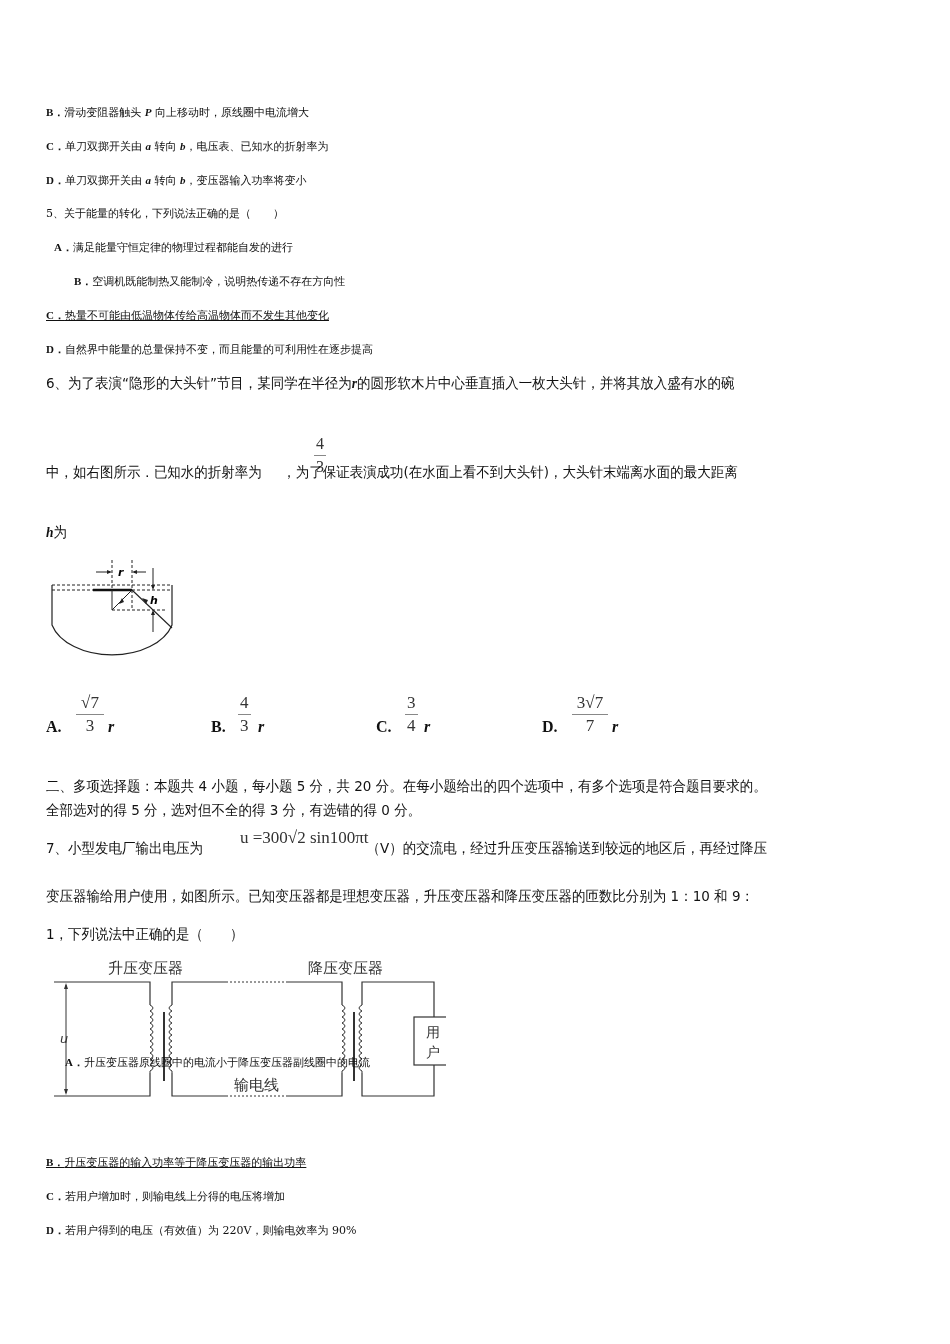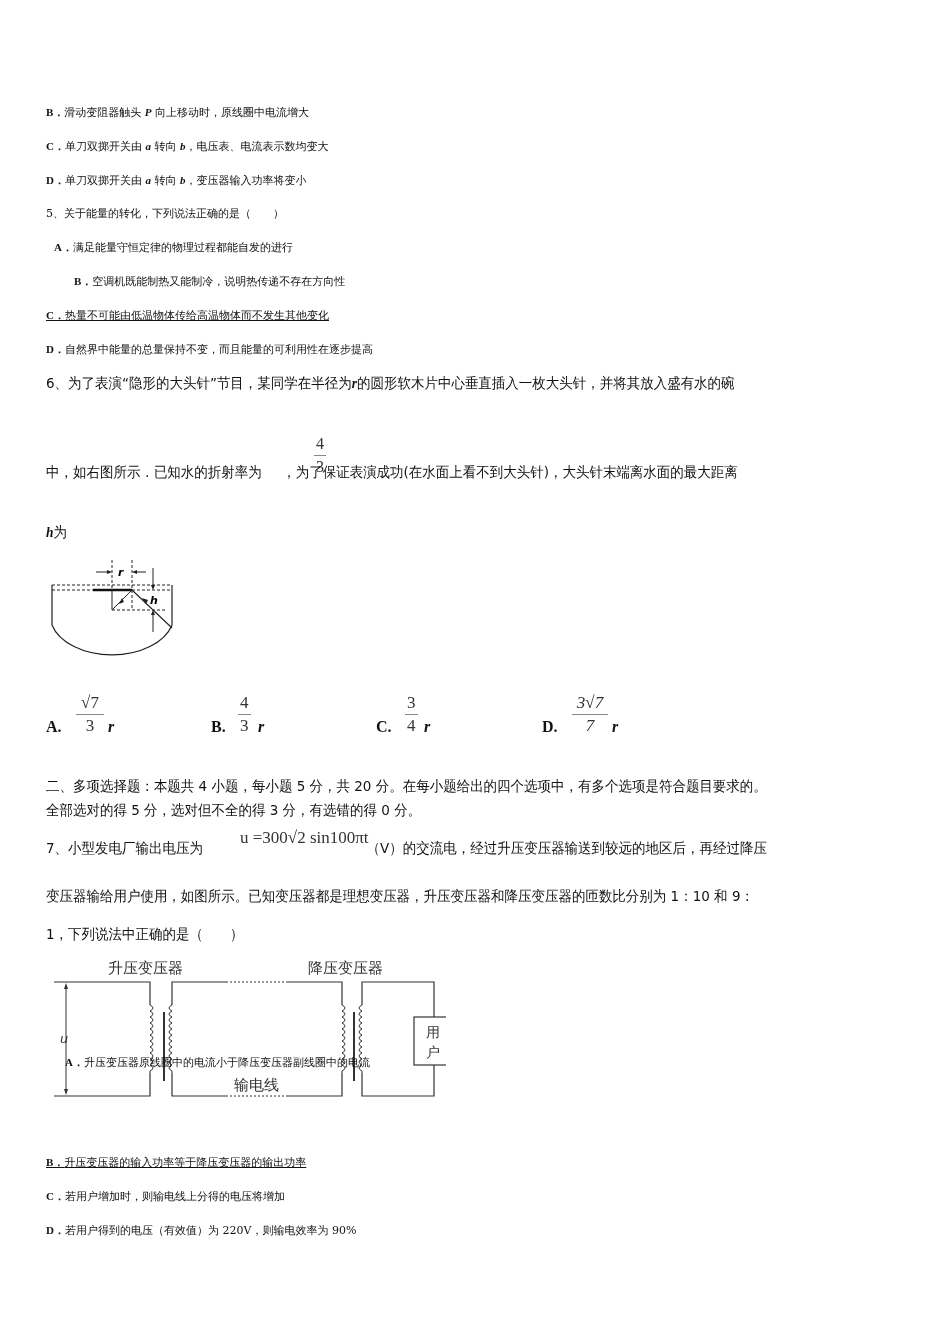--- a/index.html
+++ b/index.html
@@ -17,21 +17,21 @@
     .formula { position: absolute; font-family: "Liberation Serif", serif; font-size: 17px; color: #333; }
     svg text { font-family: "DejaVu Sans", sans-serif; }
   </style>
 </head>
 <body>
 
 <div class="line" style="top:102px;">
   <span class="opt-label">B．</span><span>滑动变阻器触头 </span><span class="ital">P</span><span> 向上移动时，原线圈中电流增大</span>
 </div>
 <div class="line" style="top:136px;">
-  <span class="opt-label">C．</span><span>单刀双掷开关由 </span><span class="ital">a</span><span> 转向 </span><span class="ital">b</span><span>，电压表、电流表示数均变大</span>
+  <span class="opt-label">C．</span><span>单刀双掷开关由 </span><span class="ital">a</span><span> 转向 </span><span class="ital">b</span><span>，电压表、已知水的折射率为</span>
 </div>
 <div class="line" style="top:170px;">
   <span class="opt-label">D．</span><span>单刀双掷开关由 </span><span class="ital">a</span><span> 转向 </span><span class="ital">b</span><span>，变压器输入功率将变小</span>
 </div>
 
 <div class="line" style="top:204px;">5、关于能量的转化，下列说法正确的是（　　）</div>
 <div class="line" style="top:237px;margin-left:8px;"><span class="opt-label">A．</span><span>满足能量守恒定律的物理过程都能自发的进行</span></div>
 <div class="line" style="top:271px;margin-left:28px;"><span class="opt-label">B．</span><span>空调机既能制热又能制冷，说明热传递不存在方向性</span></div>
 <div class="line" style="top:305px;text-decoration:underline;"><span class="opt-label">C．</span><span>热量不可能由低温物体传给高温物体而不发生其他变化</span></div>
 <div class="line" style="top:339px;"><span class="opt-label">D．</span><span>自然界中能量的总量保持不变，而且能量的可利用性在逐步提高</span></div>
@@ -108,21 +108,21 @@
   <span class="opt-label" style="position:absolute;left:376px;top:718px;font-size:16px;">C.</span>
   <div class="frac" style="left:405px;top:694px;">
     <span class="num">3</span>
     <span class="bar"></span>
     <span class="den">4</span>
   </div>
   <span class="r" style="left:424px;top:718px;">r</span>
 </div>
 <div>
   <span class="opt-label" style="position:absolute;left:542px;top:718px;font-size:16px;">D.</span>
-  <div class="frac" style="left:572px;top:694px;font-style:italic;">
+  <div class="frac" style="left:572px;top:694px;">
     <span class="num">3√7</span>
     <span class="bar" style="width:36px;"></span>
     <span class="den">7</span>
   </div>
   <span class="r" style="left:612px;top:718px;">r</span>
 </div>
 
 <div class="line q-cond" style="top:776px;">二、多项选择题：本题共 4 小题，每小题 5 分，共 20 分。在每小题给出的四个选项中，有多个选项是符合题目要求的。</div>
 <div class="line q-cond" style="top:800px;">全部选对的得 5 分，选对但不全的得 3 分，有选错的得 0 分。</div>
 

